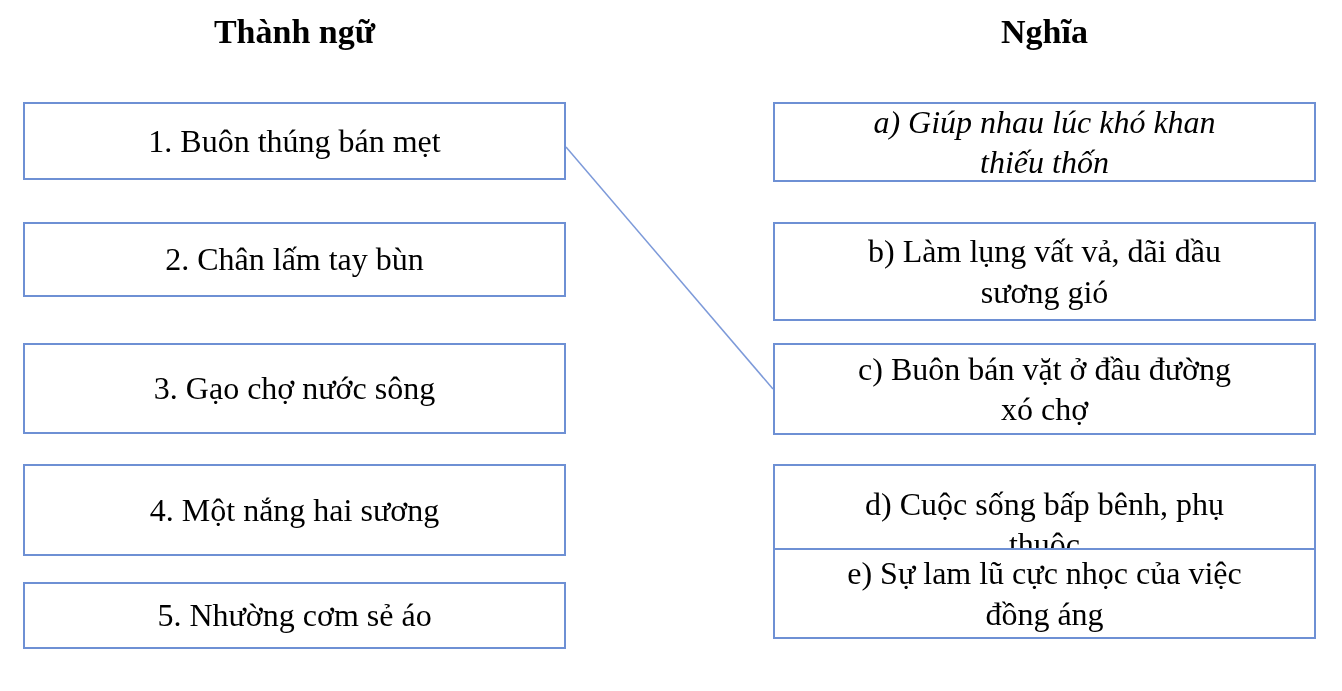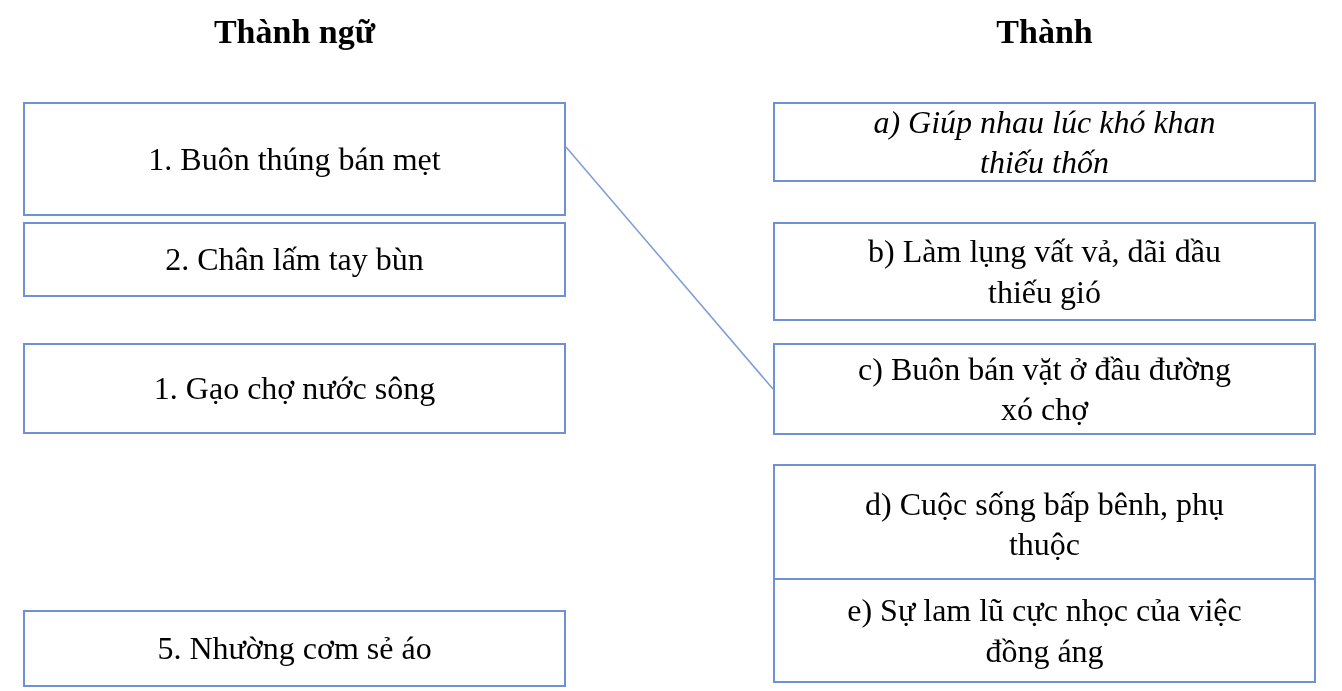--- a/index.html
+++ b/index.html
@@ -50,52 +50,55 @@
     z-index: 2;
   }
 </style>
 </head>
 <body>
 
 <div class="canvas">
 
   <div class="col-title" id="title-left">Thành ngữ</div>
 
-  <div class="col-title" id="title-right">Thành</div>
+  <div class="col-title" id="title-right">Nghĩa</div>
 
-  <div class="mbox left-col" style="top:102px;height:114px;">
+  <div class="mbox left-col" style="top:102px;height:78px;">
     <span>1. Buôn thúng bán mẹt</span>
   </div>
   <div class="mbox left-col" style="top:222px;height:75px;">
     <span>2. Chân lấm tay bùn</span>
   </div>
   <div class="mbox left-col" style="top:343px;height:91px;">
-    <span>1. Gạo chợ nước sông</span>
+    <span>3. Gạo chợ nước sông</span>
   </div>
-  <div class="mbox left-col" style="top:582px;height:77px;margin-top:28px;">
+  <div class="mbox left-col" style="top:464px;height:92px;">
+    <span>4. Một nắng hai sương</span>
+  </div>
+  <div class="mbox left-col" style="top:582px;height:67px;">
     <span>5. Nhường cơm sẻ áo</span>
   </div>
 
   <div class="mbox right-col" style="top:102px;height:80px;font-style:italic;">
     <span>a) Giúp nhau lúc khó khan</span>
     <span>thiếu thốn</span>
   </div>
   <div class="mbox right-col" style="top:222px;height:99px;">
     <span>b) Làm lụng vất vả, dãi dầu</span>
-    <span>thiếu gió</span>
+    <span>sương gió</span>
   </div>
   <div class="mbox right-col" style="top:343px;height:92px;">
     <span>c) Buôn bán vặt ở đầu đường</span>
     <span>xó chợ</span>
   </div>
   <div class="mbox right-col" style="top:464px;height:120px;">
     <span>d) Cuộc sống bấp bênh, phụ</span>
     <span>thuộc</span>
   </div>
-  <div class="mbox right-col" style="top:578px;height:105px;">
+  <div class="mbox right-col" style="top:548px;height:91px;">
     <span>e) Sự lam lũ cực nhọc của việc</span>
     <span>đồng áng</span>
   </div>
 
   <svg id="connector-svg">
     <line stroke-width="1.5" x1="566" y1="147" x2="773" y2="389" stroke="#7d9ad9"></line>
   </svg>
 
 </div>
 

